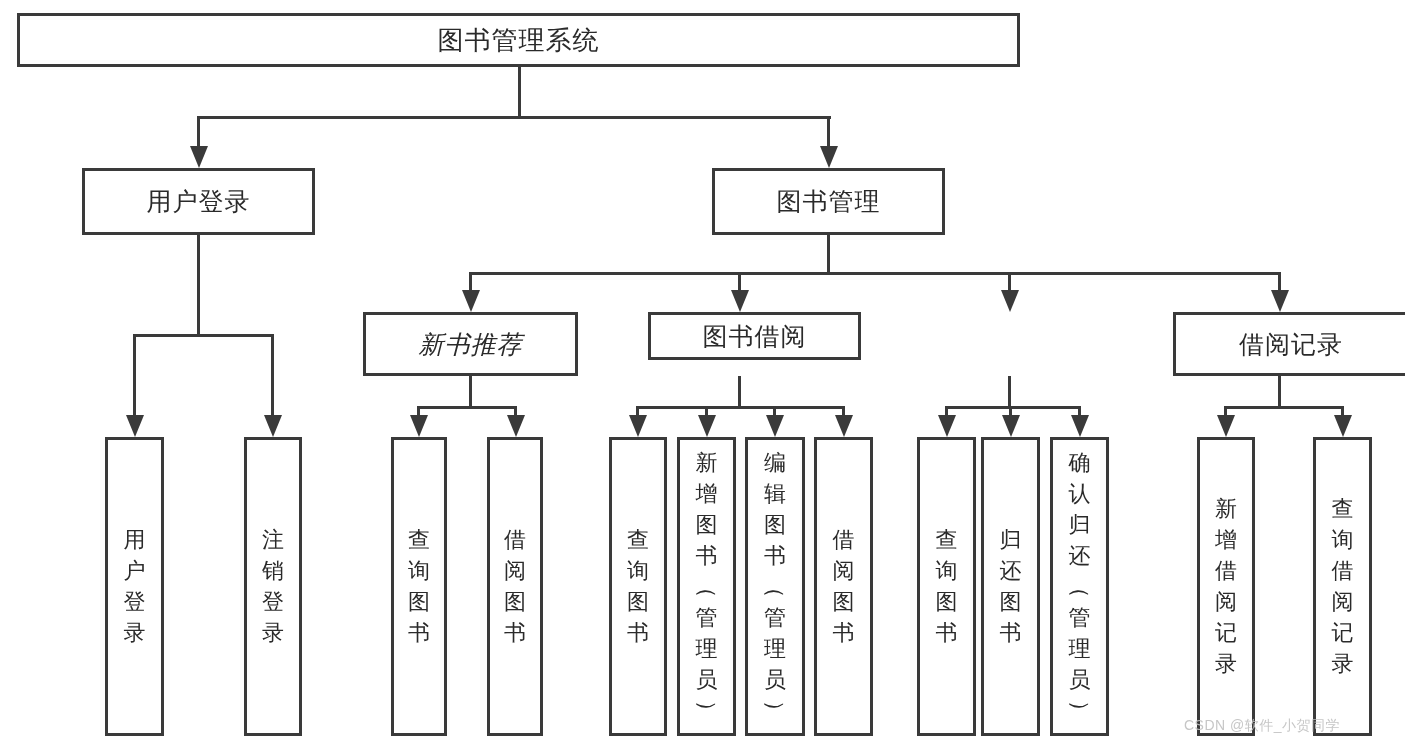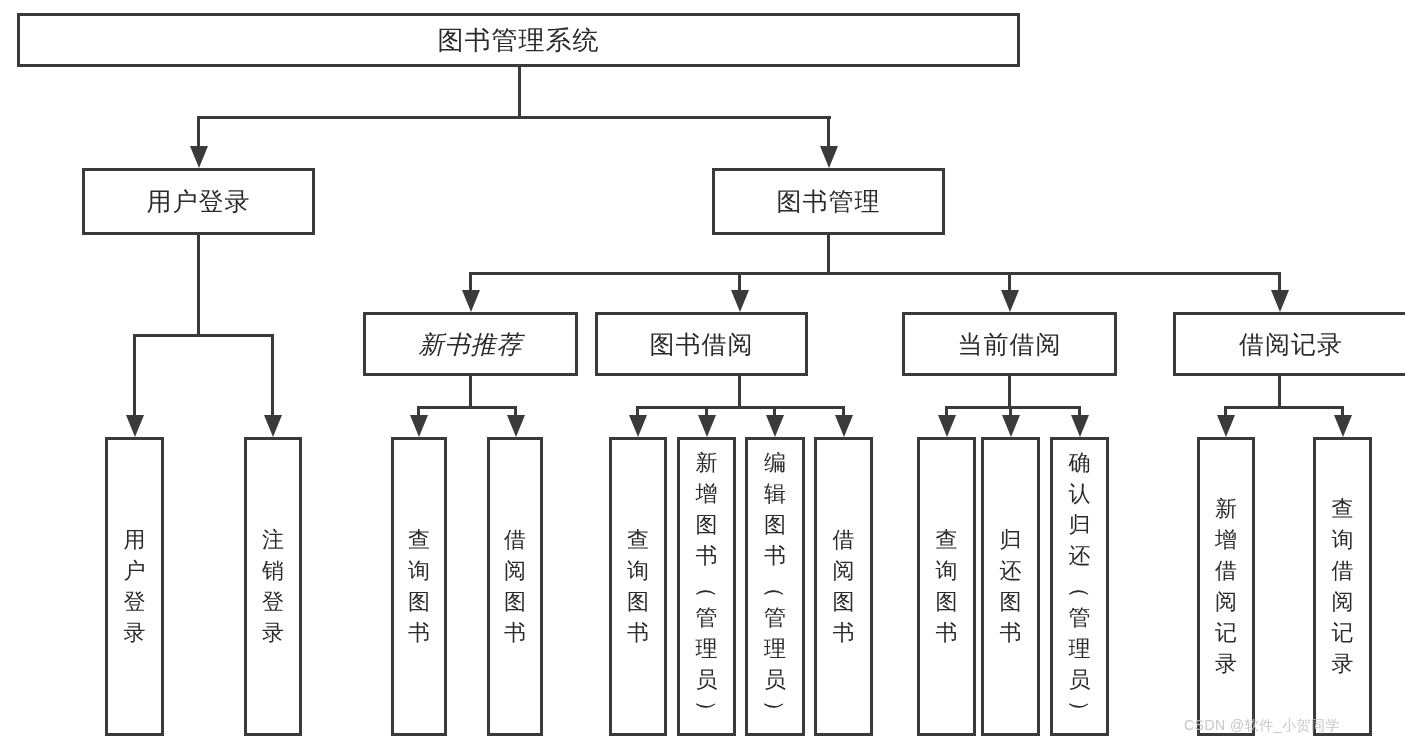--- a/index.html
+++ b/index.html
@@ -41,22 +41,21 @@
 <body>
 
 <div class="stage" style="--line: #3a3a3a; --text: #2a2a2a; --bg: #ffffff; --wm: #c2c2c2;">
 
   <div class="node root-label" style="left:17px;top:13px;width:1003px;height:54px;">图书管理系统</div>
 
   <div class="node h-label" style="left:82px;top:168px;width:233px;height:67px;">用户登录</div>
   <div class="node h-label" style="left:712px;top:168px;width:233px;height:67px;">图书管理</div>
 
   <div class="node h-label" style="left:363px;top:312px;width:215px;height:64px;font-style:italic;">新书推荐</div>
-  <div class="node h-label" style="left:595px;top:312px;width:213px;height:64px;">图书借阅</div>
-  <div class="node h-label" style="left:902px;top:312px;width:215px;height:64px;">当前借阅</div>
+  <div class="node h-label" style="left:648px;top:312px;width:213px;height:48px;">图书借阅</div>
   <div class="node h-label" style="left:1173px;top:312px;width:236px;height:64px;">借阅记录</div>
 
   <div class="node vtext" style="left:105px;top:437px;width:59px;height:299px;">
       <span>用</span>
       <span>户</span>
       <span>登</span>
       <span>录</span>
     </div>
   <div class="node vtext" style="left:244px;top:437px;width:58px;height:299px;">
       <span>注</span>

